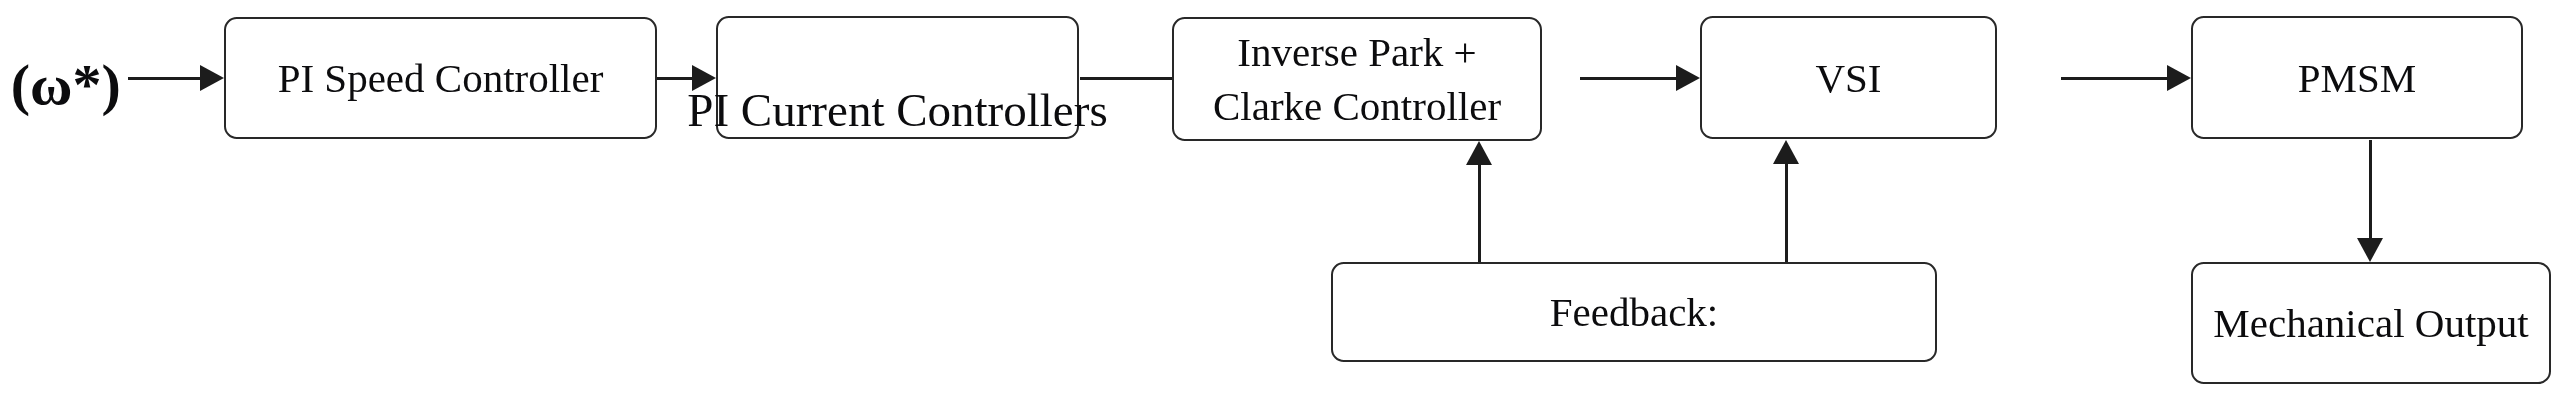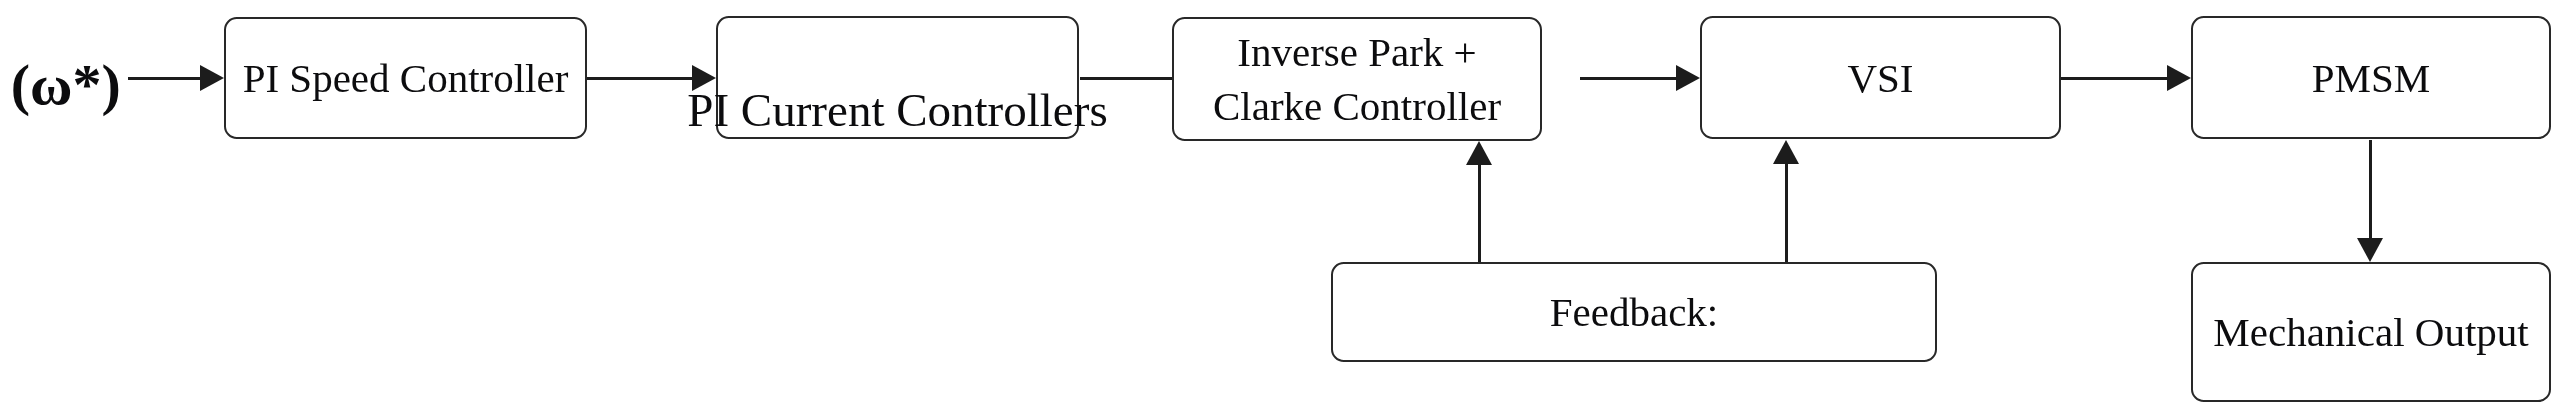--- a/index.html
+++ b/index.html
@@ -105,43 +105,43 @@
   </div>
   <div class="arrow-v up" style="left:1773px; top:140px; height:122px;">
     <div class="head"></div>
     <div class="shaft"></div>
   </div>
   <div class="arrow-v down" style="left:2357px; top:140px; height:122px;">
     <div class="shaft"></div>
     <div class="head"></div>
   </div>
 
-  <div class="block" style="left:224px; top:17.3px; width:363px; height:122px;">
+  <div class="block" style="left:224px; top:17.3px; width:433px; height:122px;">
     <span class="line">PI Speed Controller</span>
   </div>
 
   <div class="block small-text" style="left:716px; top:16px; width:363px; height:123px;">
     <span class="line">PI Current Controllers</span>
   </div>
 
   <div class="block" style="left:1172px; top:16.6px; width:370px; height:124px;">
     <span class="line">Inverse Park +</span>
     <span class="line">Clarke Controller</span>
   </div>
 
-  <div class="block" style="left:1700px; top:16px; width:361px; height:123px;font-family:Liberation Serif, serif;">
+  <div class="block" style="left:1700px; top:16px; width:297px; height:123px;font-family:Liberation Serif, serif;">
     <span class="line">VSI</span>
   </div>
 
-  <div class="block" style="left:2191px; top:16px; width:360px; height:123px;">
+  <div class="block" style="left:2191px; top:16px; width:332px; height:123px;">
     <span class="line">PMSM</span>
   </div>
 
   <div class="block" style="left:1331px; top:262px; width:606px; height:100px;">
     <span class="line">Feedback:</span>
   </div>
 
-  <div class="block" style="left:2191px; top:262px; width:360px; height:140px;">
+  <div class="block" style="left:2191px; top:262px; width:360px; height:122px;">
     <span class="line">Mechanical Output</span>
   </div>
 
 </div>
 
 
 </body></html>

